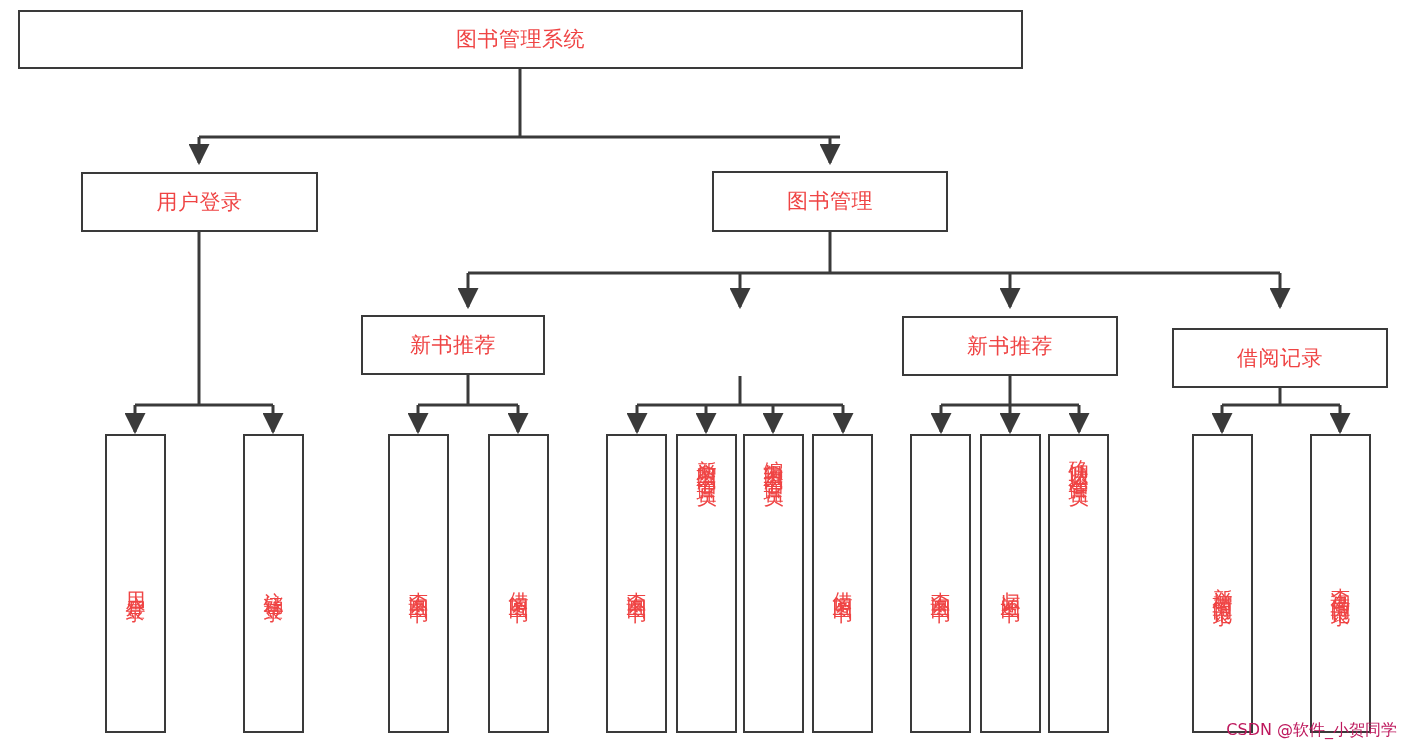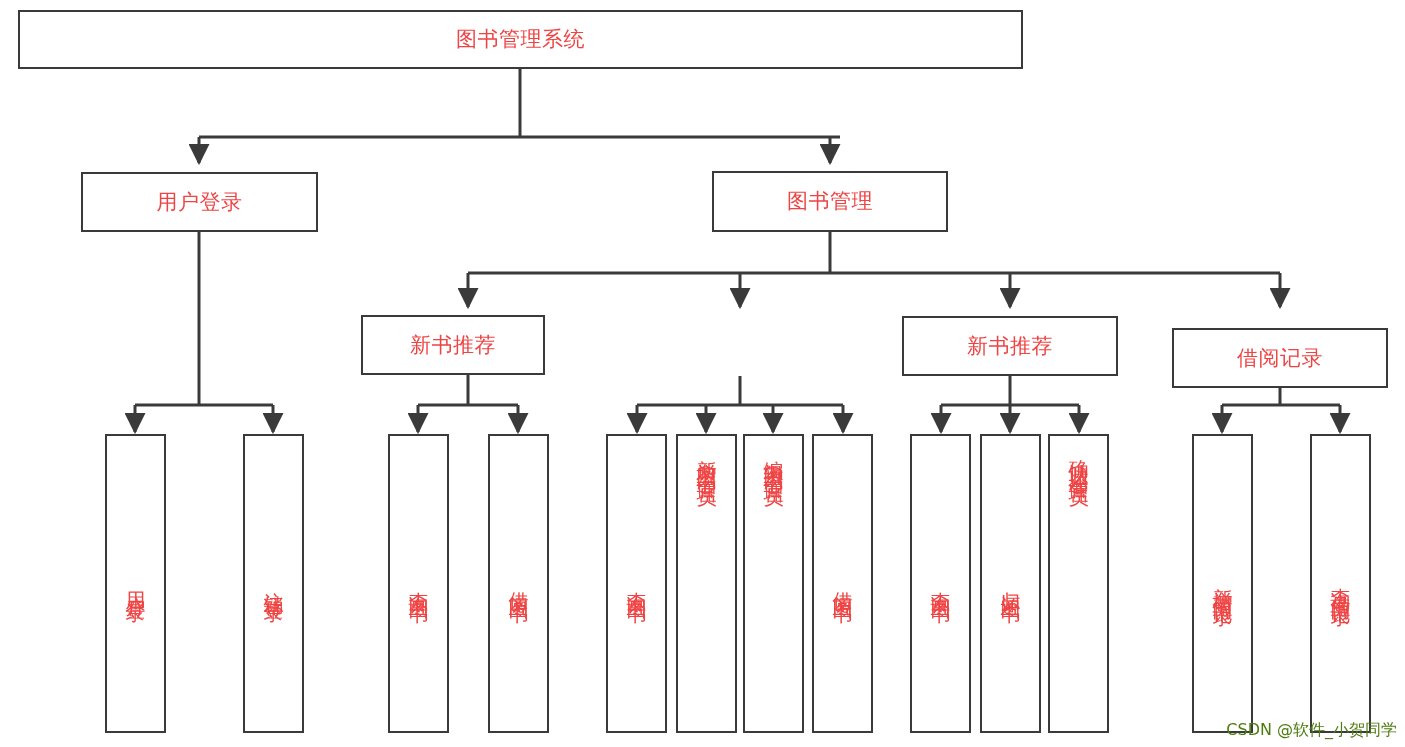--- a/index.html
+++ b/index.html
@@ -59,21 +59,21 @@
   }
   .node.vertical.centered {
     align-items: center;
     padding-top: 0;
   }
   .watermark {
     position: absolute;
     right: 8px;
     bottom: 6px;
     font-size: 16px;
-    color: #4d7c0f;
+    color: #be185d;
     z-index: 5;
     white-space: nowrap;
     font-family: "DejaVu Sans", "Liberation Sans", sans-serif;
   }
 </style>
 </head>
 <body>
 
 <div id="canvas">
 

